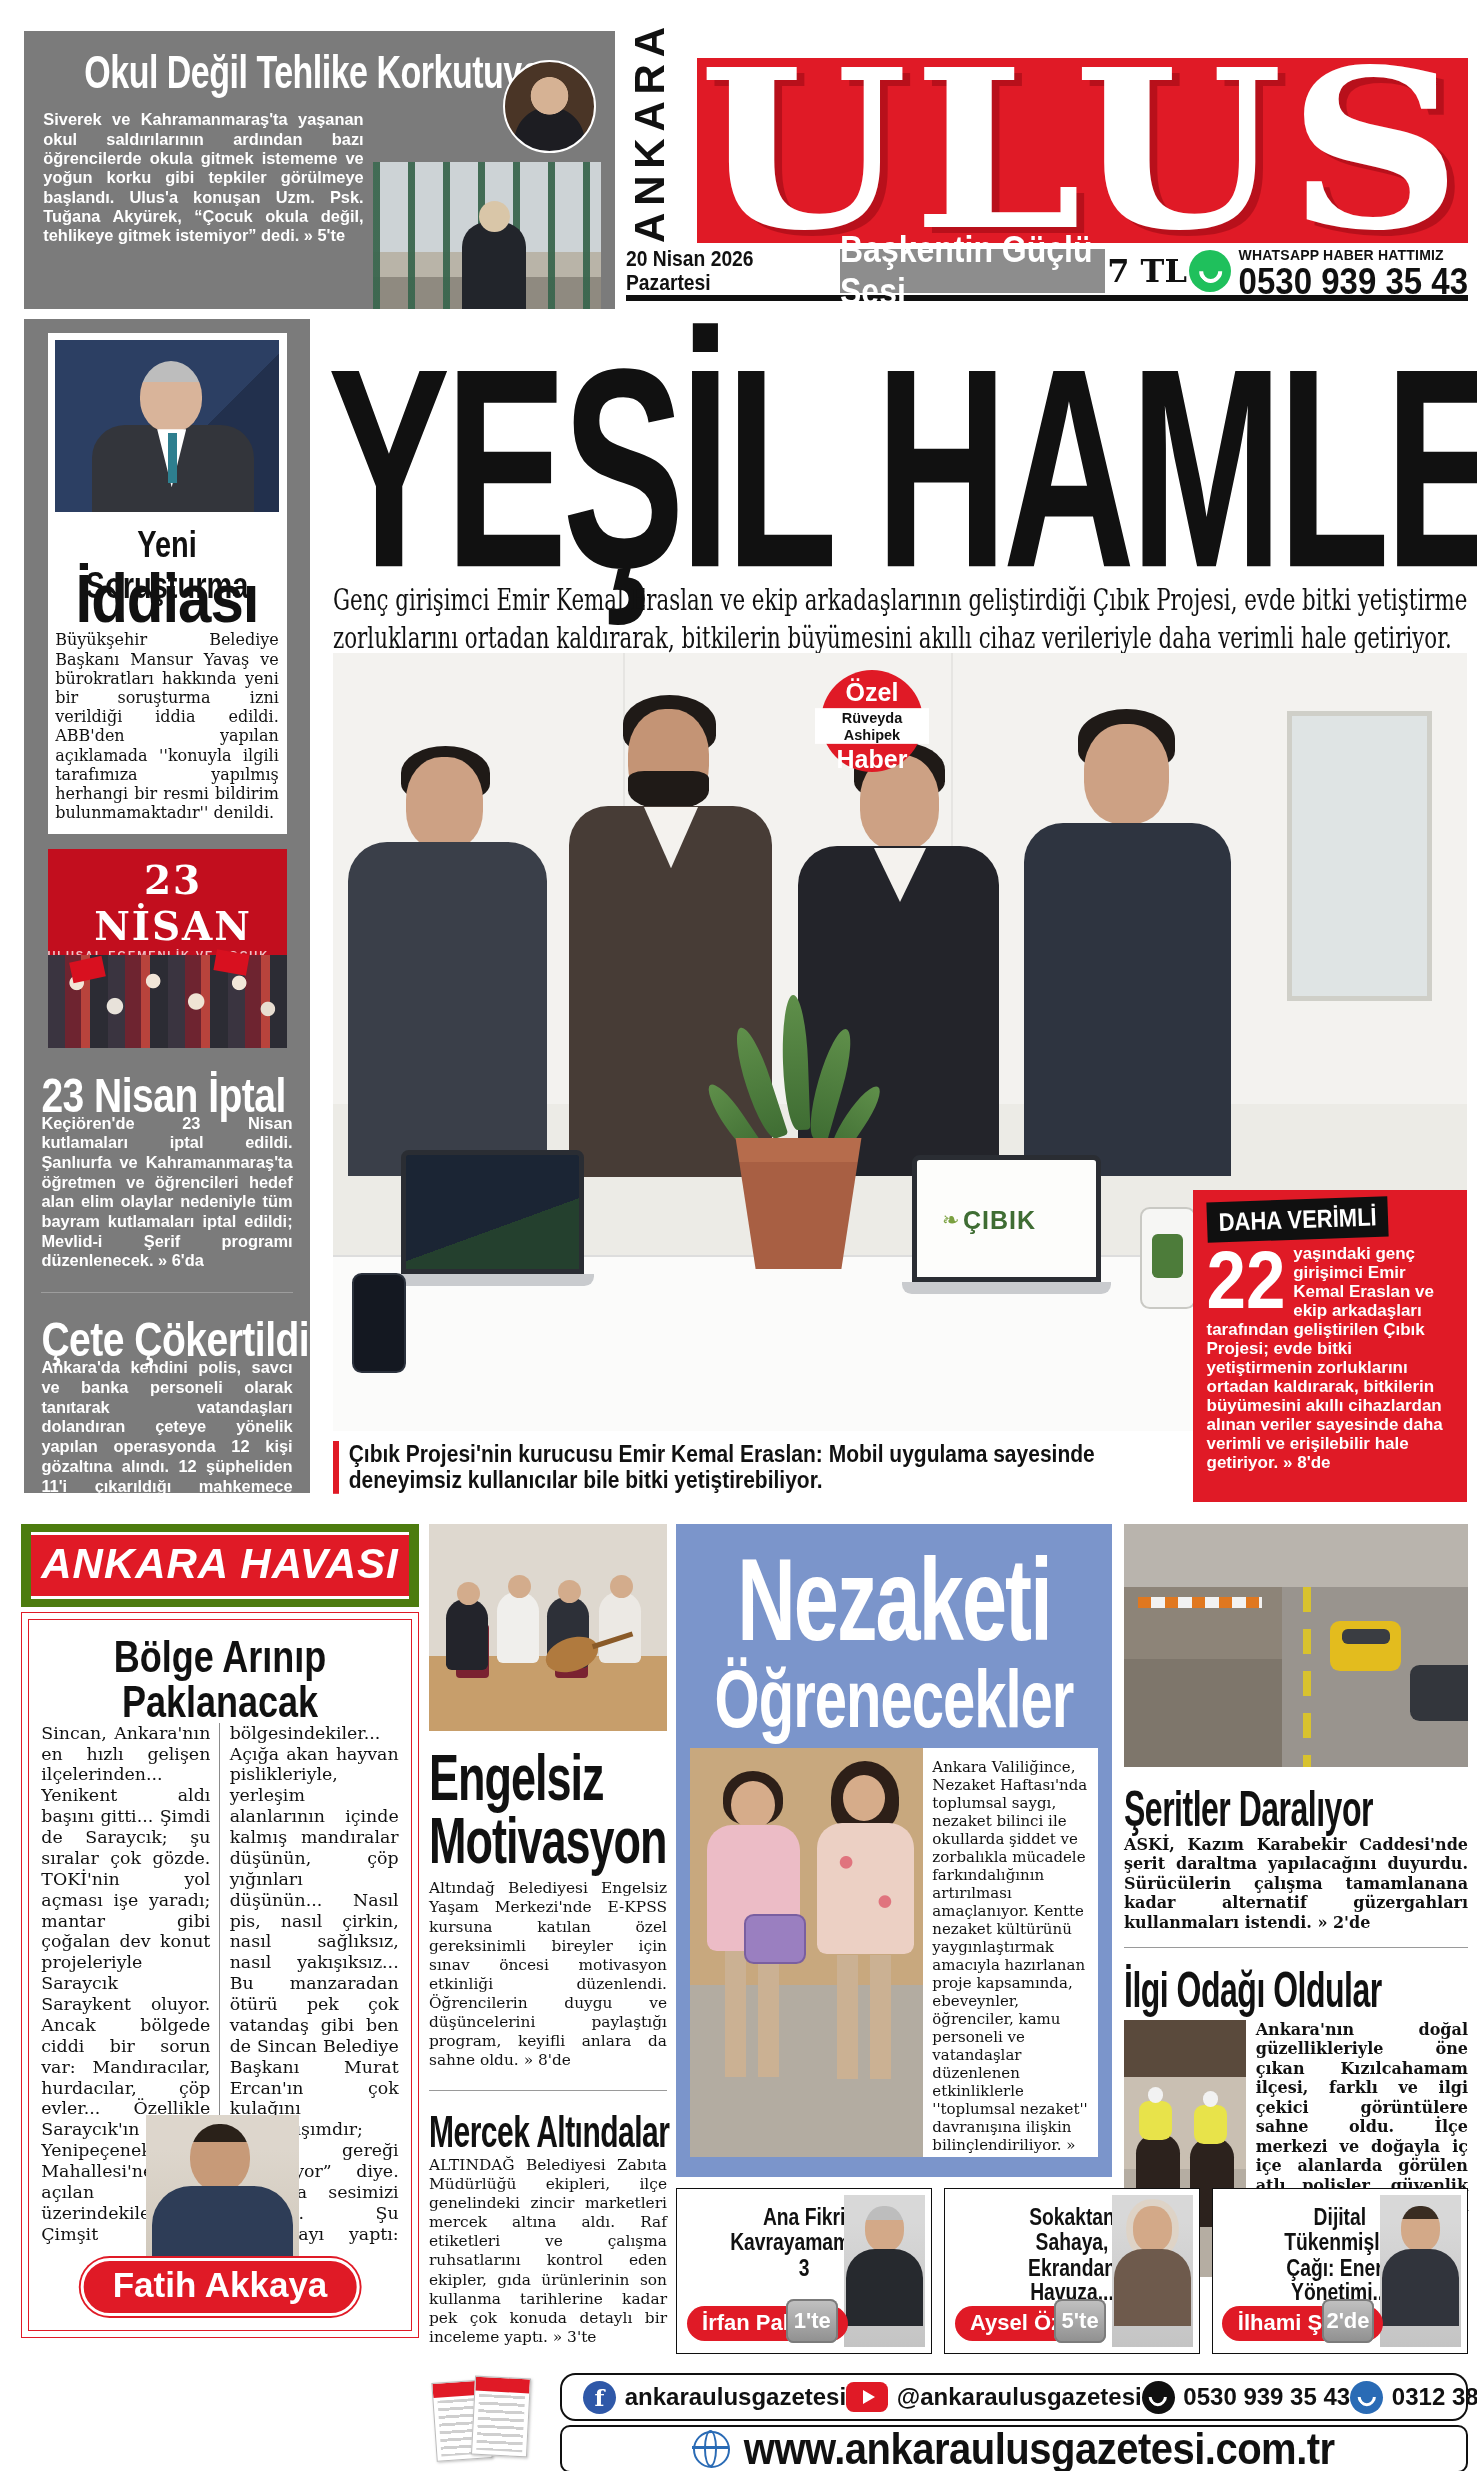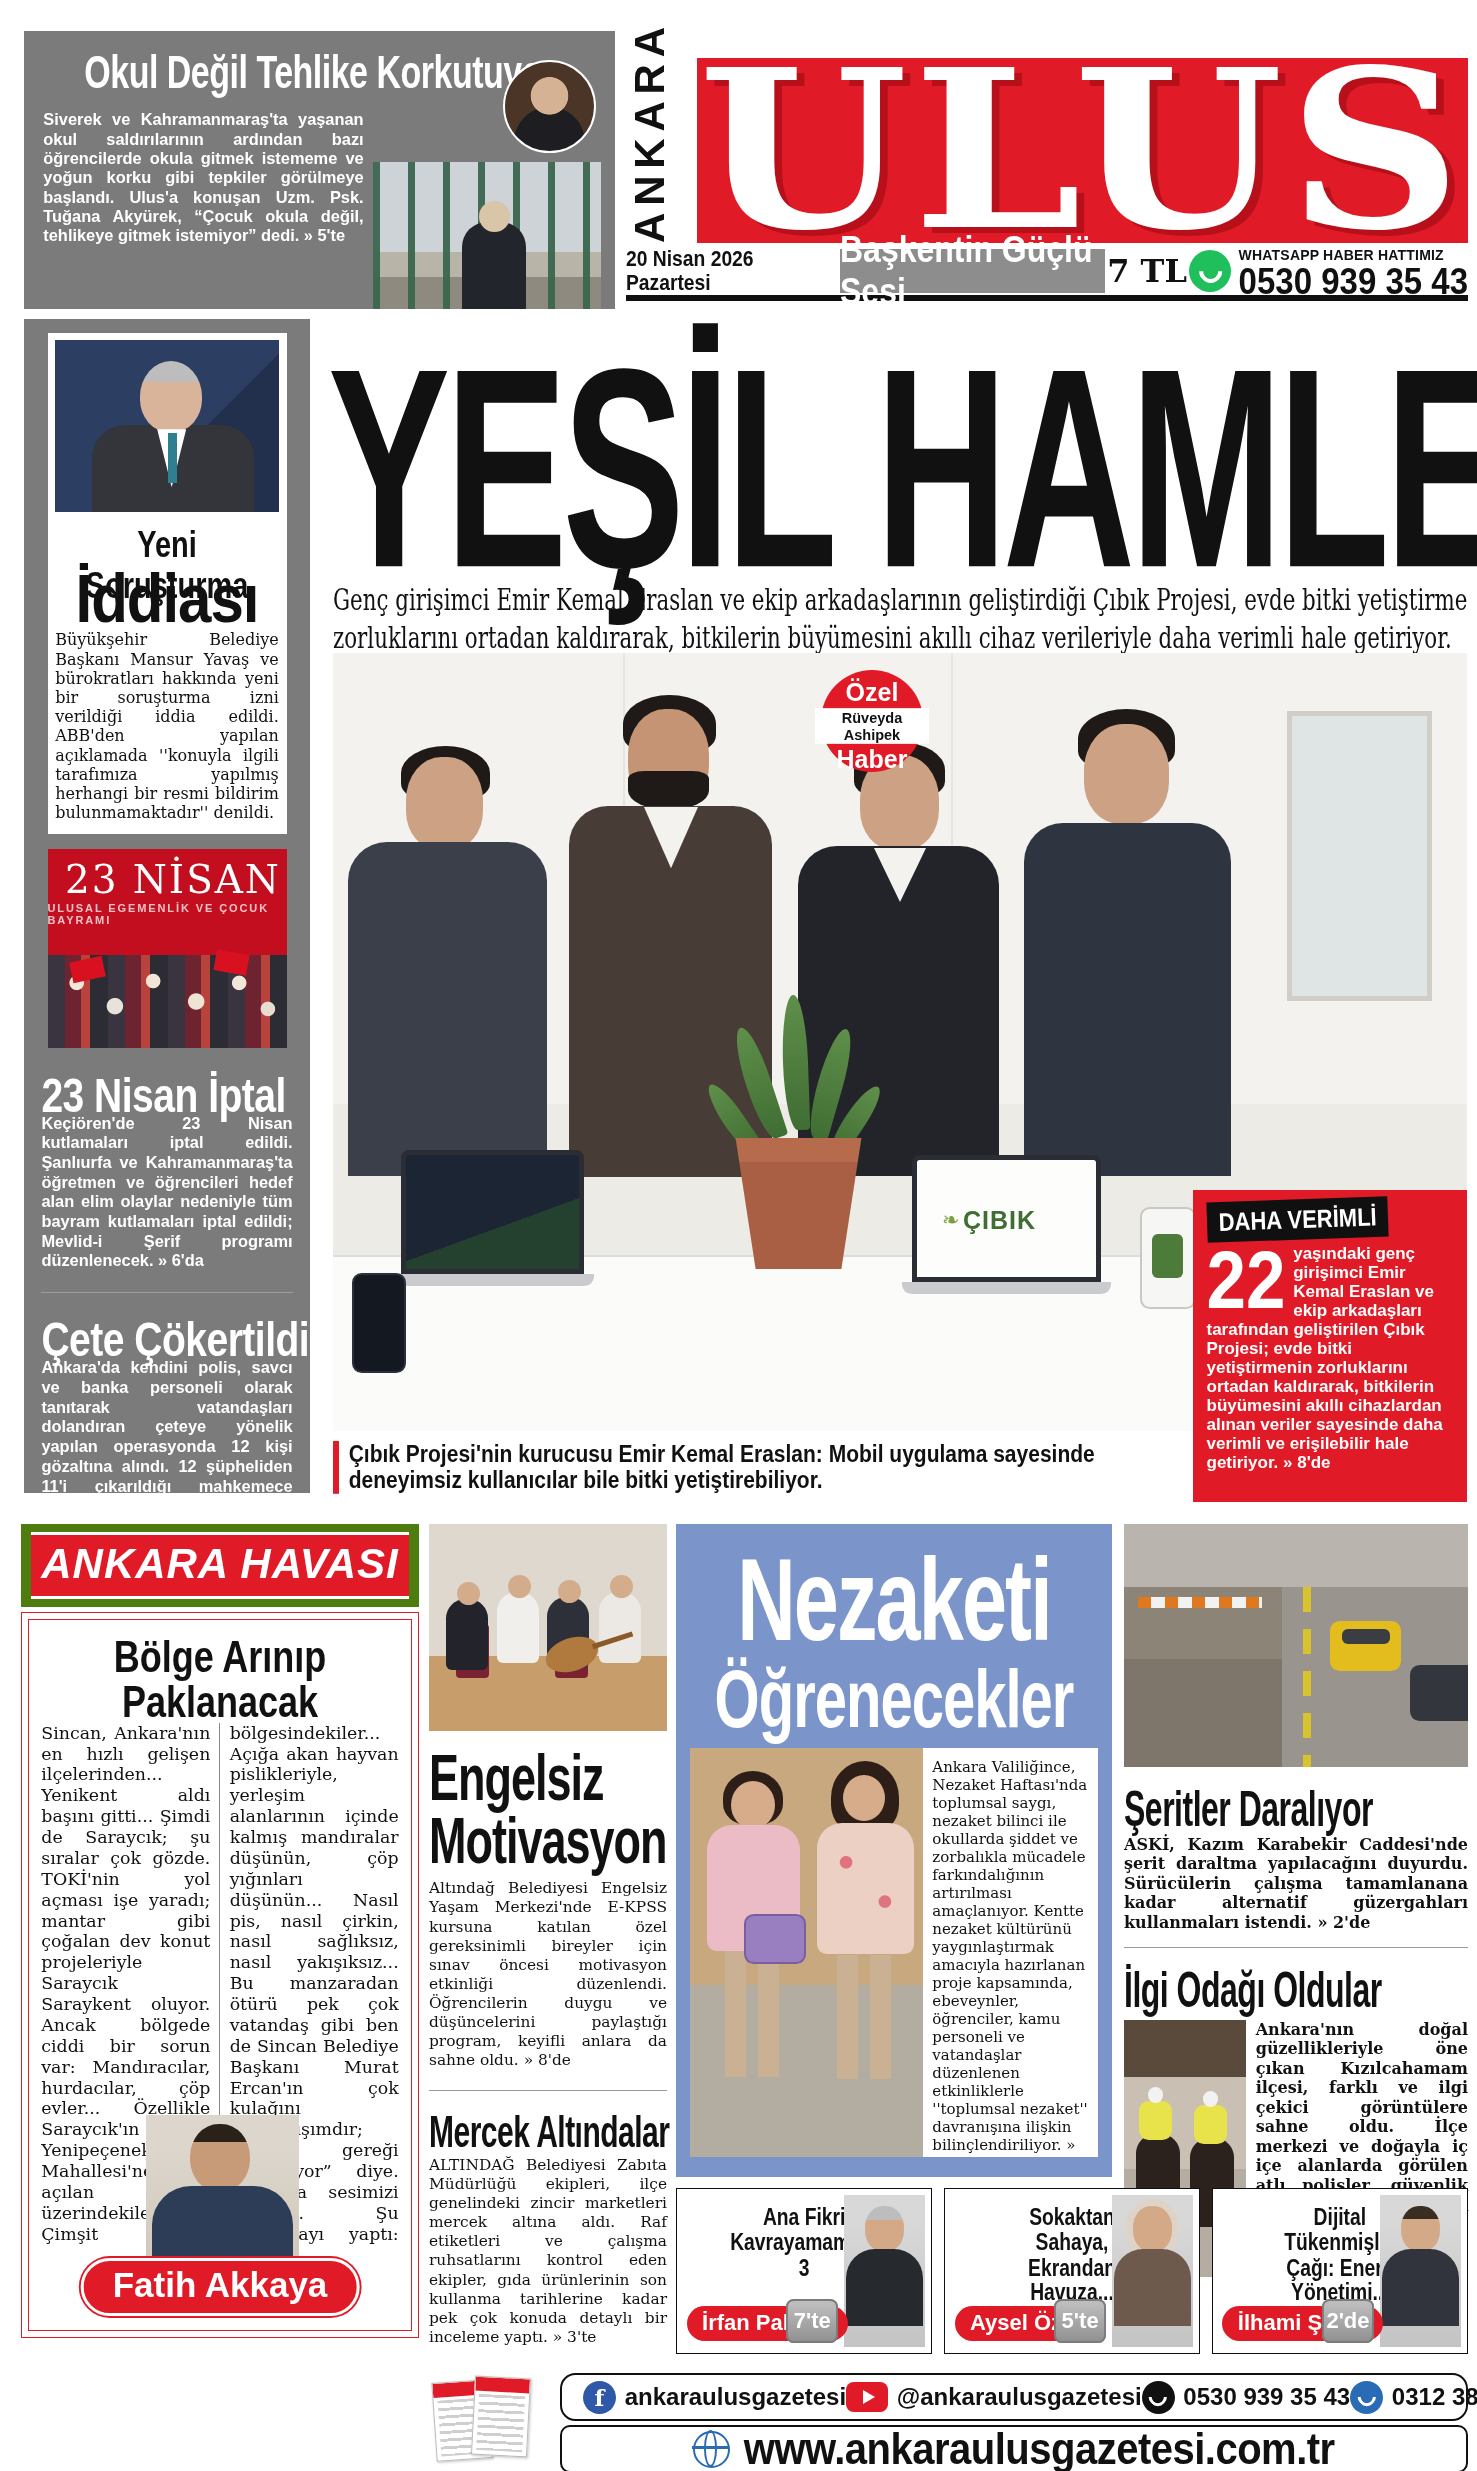--- a/index.html
+++ b/index.html
@@ -64,21 +64,21 @@
   .yavas-photo .shirt { position:absolute; left:102px; top:89px; width:29px; height:58px; background:#fff;
       clip-path:polygon(0 0,100% 0,50% 100%); }
   .yavas-photo .tie { position:absolute; left:113px; top:93px; width:8.7px; height:50px; background:#2e7f8f; }
   .card-t1 { text-align:center; font-weight:900; font-size:29px; margin-top:11.6px; height:35px;
       transform:scaleY(1.25); transform-origin:top center; }
   .card-t2 { text-align:center; font-weight:900; font-size:60px; letter-spacing:-1px; height:64px;
       transform:scaleY(1.15); transform-origin:top center; }
   .card-body { font-family:"DejaVu Serif",serif; font-size:16px; line-height:1.2; text-align:justify; margin-top:7.7px; }
   .nisan-photo { margin:15.4px auto 0; width:239px; height:199px; position:relative; overflow:hidden;
       background:linear-gradient(180deg,#c20e1e 0 62%, #8f0b17 100%); }
-  .nisan-line1 { color:#fff; font-family:"DejaVu Serif",serif; font-weight:normal; font-size:39px;
+  .nisan-line1 { color:#fff; font-family:"DejaVu Serif",serif; font-weight:bold; font-size:39px;
       text-align:center; padding-top:7.7px; letter-spacing:1.9px;margin-left:12px; }
   .nisan-line2 { color:rgba(255,255,255,.75); font-weight:700; font-size:11px; letter-spacing:1.9px; }
   .nisan-crowd { position:absolute; left:0; right:0; bottom:0; height:93px;
       background:
         radial-gradient(circle at 12% 30%, #f2e6d8 0 6.8px, rgba(0,0,0,0) 7.7px),
         radial-gradient(circle at 28% 55%, #e8e2da 0 7.7px, rgba(0,0,0,0) 8.7px),
         radial-gradient(circle at 44% 28%, #f2e6d8 0 6.8px, rgba(0,0,0,0) 7.7px),
         radial-gradient(circle at 62% 50%, #efe4d4 0 7.7px, rgba(0,0,0,0) 8.7px),
         radial-gradient(circle at 80% 30%, #f2e6d8 0 6.8px, rgba(0,0,0,0) 7.7px),
         radial-gradient(circle at 92% 58%, #e8ddd0 0 6.8px, rgba(0,0,0,0) 7.7px),
@@ -488,21 +488,21 @@
   </section>
 
   <section class="authors">
     <div class="abox">
       <div class="a-title">Ana Fikri Kavrayamamak-3</div>
       <div class="a-photo">
         <div class="a-head" style="background:linear-gradient(180deg,#bdbdbd 0 30%, #d3a988 30% 100%);"></div>
         <div class="a-suit"></div>
       </div>
       <div class="a-pill">İrfan Paksoy</div>
-      <div class="a-page">7'te</div>
+      <div class="a-page">1'te</div>
     </div>
     <div class="abox">
       <div class="a-title">Sokaktan Sahaya, Ekrandan Havuza...</div>
       <div class="a-photo">
         <div class="a-head" style="background:#d3a988; box-shadow:0 0 0 6.8px #ded3c6;"></div>
         <div class="a-suit" style="background:#6e5a4c;"></div>
       </div>
       <div class="a-pill">Aysel Özer</div>
       <div class="a-page">5'te</div>
     </div>

